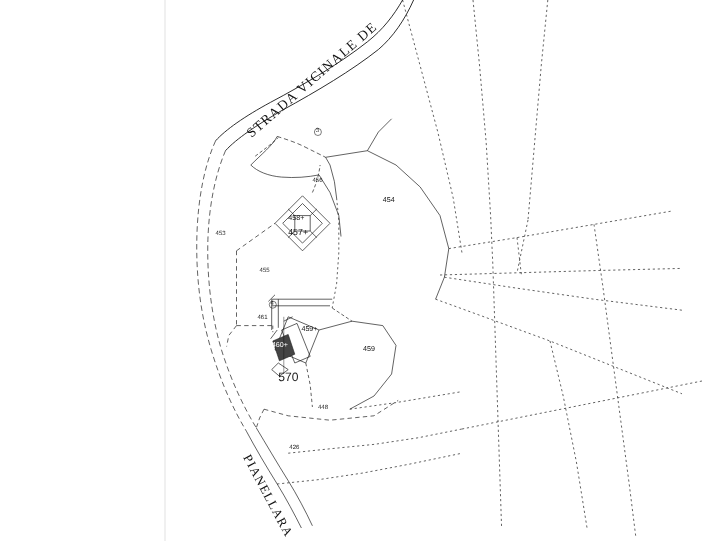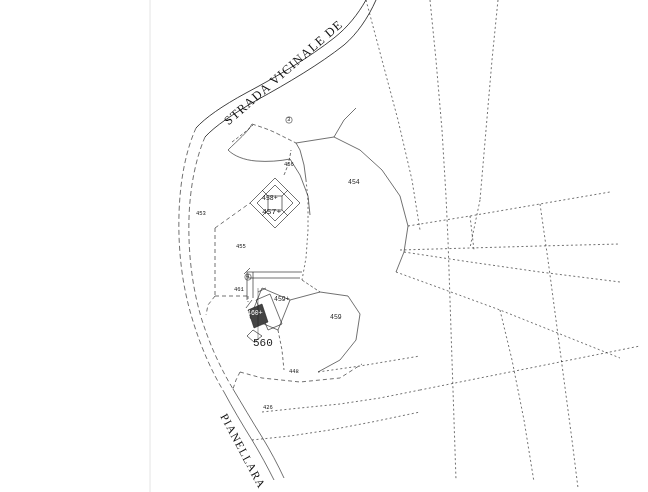--- a/index.html
+++ b/index.html
@@ -35,21 +35,21 @@
     position: absolute;
     left: 0; top: 0;
     width: 648px;
     height: 492px;
   }
   .lbl {
     position: absolute;
     color: #1a1a1a;
     white-space: nowrap;
     line-height: 1;
-    font-family: Liberation Mono, monospace;
+    font-family: Liberation Sans, sans-serif;
   }
   .tiny { font-size: 5.5px; }
   .small { font-size: 6.5px; }
   .mid { font-size: 8px; }
   .big { font-size: 11px; }
   .road {
     font-size: 12.5px;
     letter-spacing: 1.2px;
     font-family: "Liberation Serif", serif;
     color: #111;
@@ -171,21 +171,21 @@
       <div class="lbl mid" style="left:262px; top:208px;">457+</div>
 
       <div class="lbl tiny" style="left:234px; top:287px;">461</div>
 
       <div class="lbl small" style="left:274px; top:297px;">459+</div>
 
       <div class="lbl small" style="left:330px; top:315px;">459</div>
 
       <div class="lbl small" style="left:247px; top:311px; color:#ffffff;">460+</div>
 
-      <div class="lbl big" style="left:253px; top:338px;">560</div>
+      <div class="lbl big" style="left:253px; top:338px;">570</div>
 
       <div class="lbl tiny" style="left:289px; top:369px;">448</div>
 
       <div class="lbl tiny" style="left:263px; top:405px;">426</div>
 
       <div class="lbl tiny" style="left:287px; top:117px;">3</div>
       <div class="lbl tiny" style="left:246px; top:274px;">4</div>
     </div>
   </div>
 </div>

